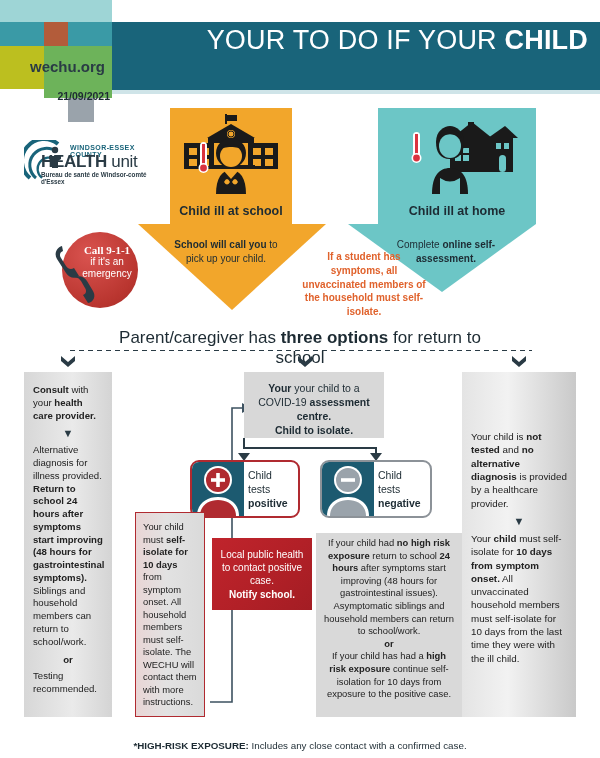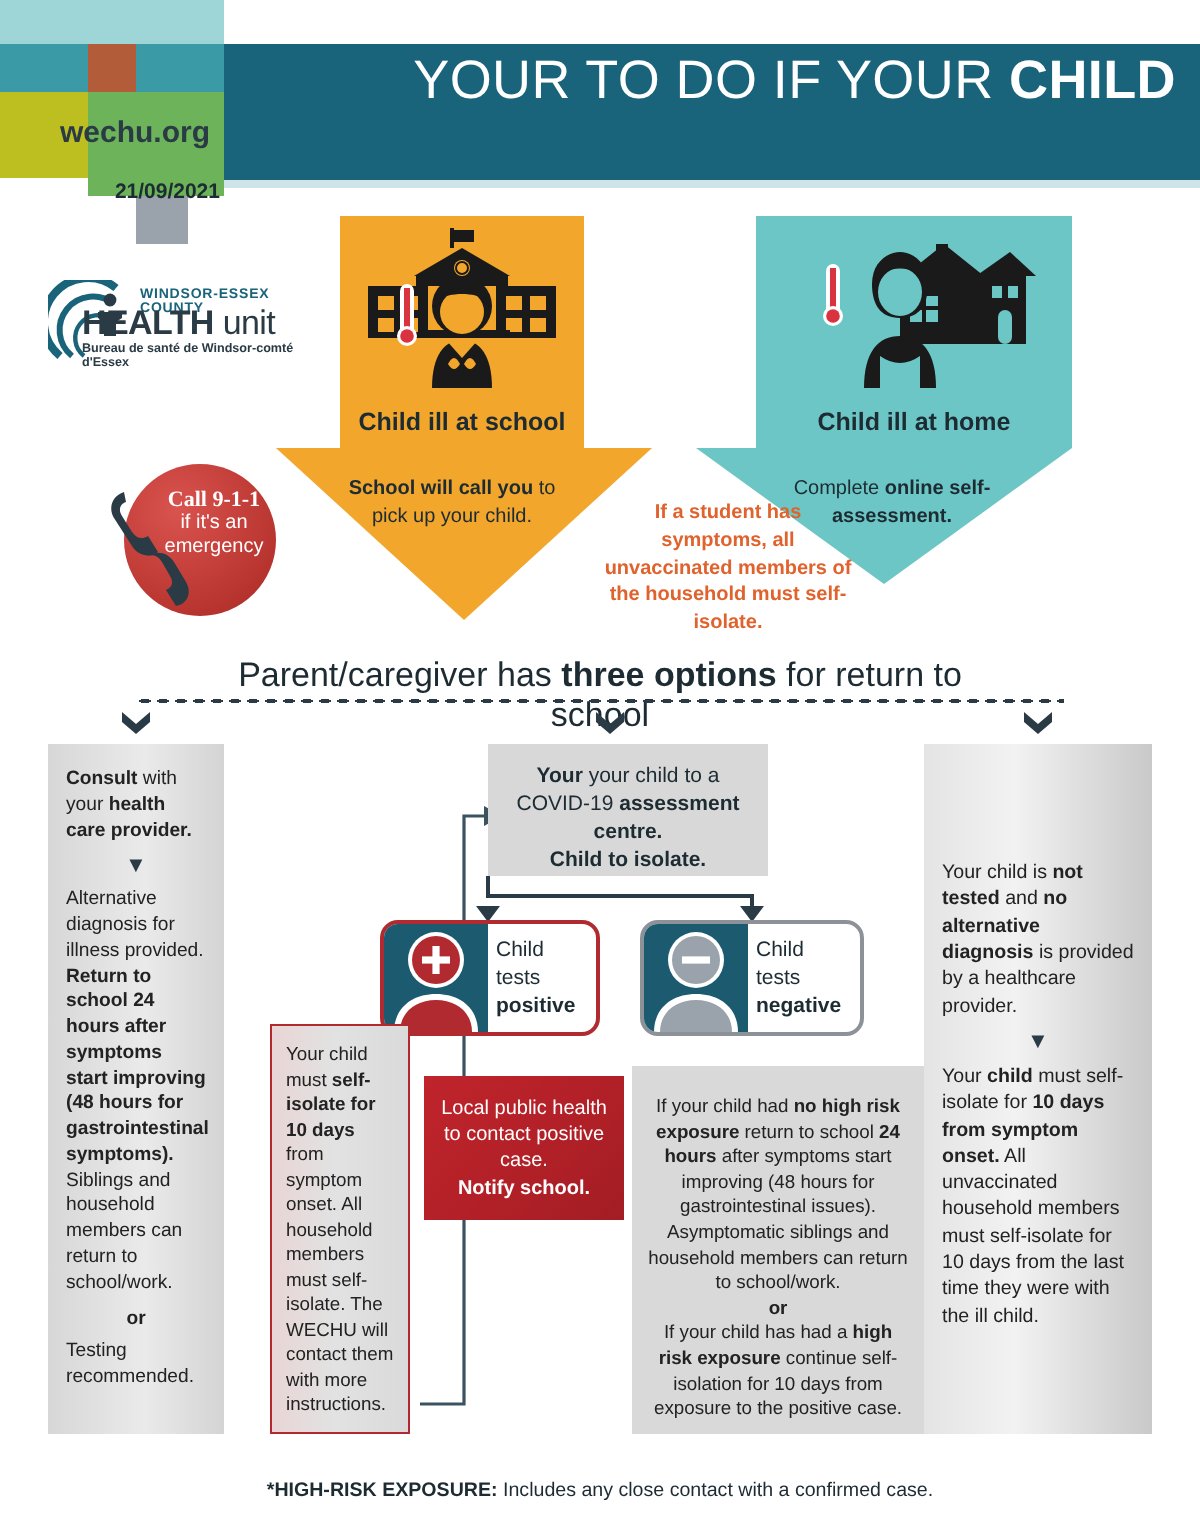--- a/index.html
+++ b/index.html
@@ -100,21 +100,21 @@
       border:1.4px solid #b02a30;background:linear-gradient(to right,#e9d5d5 0%,#e2e2e2 45%,#dadada 100%);
       padding:8px 7px;font-size:9.4px;line-height:1.33;color:#222;}
   #box-isolate b{font-weight:700;}
 
   #box-localph{left:212px;top:538px;width:100px;height:72px;box-sizing:border-box;
       background:linear-gradient(135deg,#c0242c 0%,#b22027 55%,#a31d24 100%);
       padding:10px 7px;text-align:center;font-size:10px;line-height:1.32;color:#fff;}
   #box-localph b{font-weight:700;}
 
   #box-negtext{left:316px;top:533px;width:146px;height:184px;box-sizing:border-box;
-      background:#d9d9d9;padding:14px 7px;text-align:center;font-size:9.4px;
+      background:#d9d9d9;padding:4px 7px;text-align:center;font-size:9.4px;
       line-height:1.34;color:#222;}
   #box-negtext b{font-weight:700;}
 
   
   .resbadge{position:absolute;height:58px;box-sizing:border-box;border-radius:9px;overflow:hidden;}
   #badge-pos{left:190px;top:460px;width:110px;border:2.4px solid #b02a30;background:#fff;}
   #badge-neg{left:320px;top:460px;width:112px;border:2.4px solid #8c9298;background:#fff;}
   .resbadge .art{position:absolute;left:0;top:0;width:52px;height:100%;background:#1c5a70;}
   .resbadge .lbl{position:absolute;left:56px;top:6px;right:4px;font-size:10.5px;
       line-height:1.35;color:#1d2b33;}

